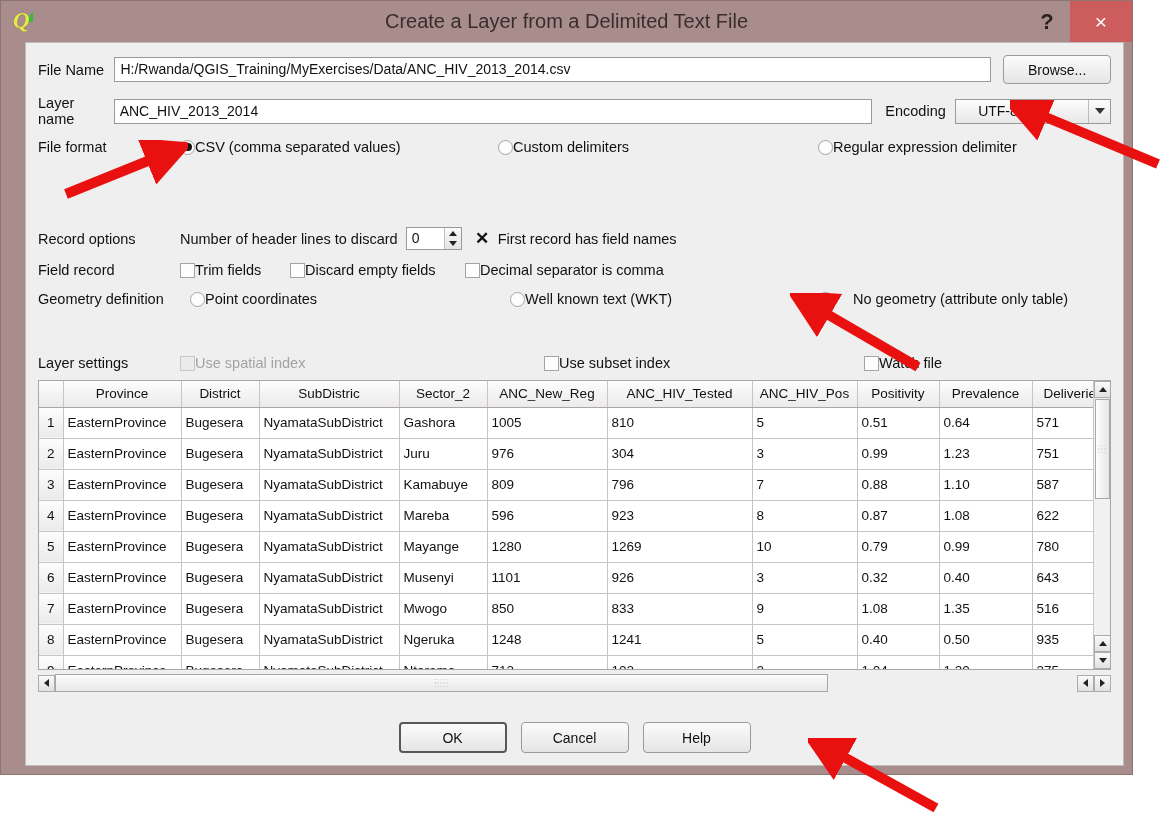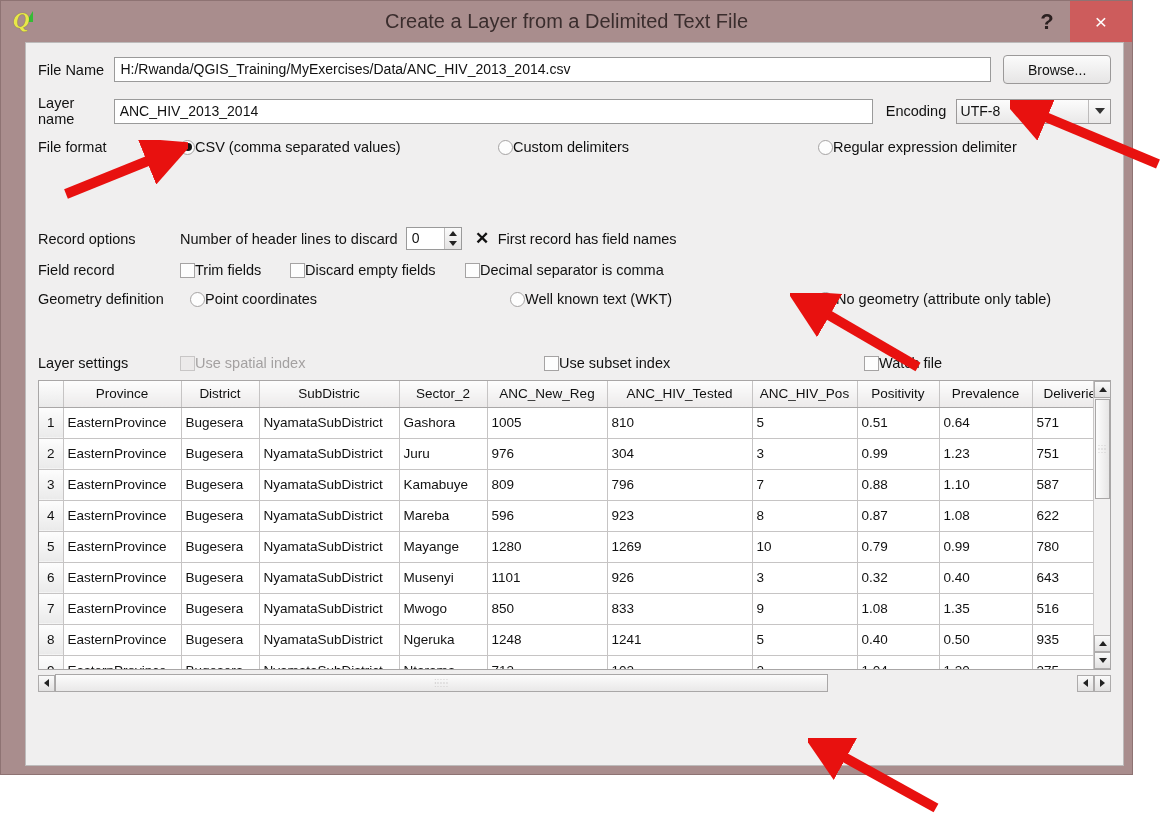--- a/index.html
+++ b/index.html
@@ -92,21 +92,21 @@
     font-size: 14px; color: #111;
     display: flex; align-items: center; justify-content: center;
     cursor: pointer;
   }
   .combo {
     background: linear-gradient(180deg,#fcfcfc 0%, #e9e8e8 100%);
     border: 1px solid #9b9999;
     height: 25px;
     display: flex; align-items: center;
     font-size: 14px; color: #111;
-    padding-left: 4px;
+    padding-left: 22px;
     cursor: pointer;
   }
   .combo .arrow {
     margin-left: auto; width: 22px; height: 100%;
     display: flex; align-items: center; justify-content: center;
     border-left: 1px solid #bdbbbb;
   }
   .caret-d {
     width: 0; height: 0;
     border-left: 5px solid transparent;
@@ -315,21 +315,21 @@
     <div class="row" style="margin-top:13px;">
       <div class="lbl" style="width:152px;">Geometry definition</div>
       <div class="opt" style="width:320px;">
         <span class="radio"></span>
         <span>Point coordinates</span>
       </div>
       <div class="opt" style="width:308px;">
         <span class="radio"></span>
         <span>Well known text (WKT)</span>
       </div>
-      <div class="opt" style="gap:3px;">
+      <div class="opt" style="gap:20px;">
         <span class="radio checked"></span>
         <span>No geometry (attribute only table)</span>
       </div>
     </div>
 
     <div class="row" style="margin-top:48px;">
       <div class="lbl" style="width:142px;">Layer settings</div>
       <div class="opt dim" style="width:364px;">
         <span class="cbx disabled"></span>
         <span>Use spatial index</span>
@@ -520,20 +520,25 @@
       </div>
       <div style="flex:1 1 auto;"></div>
       <div class="sb-btn">
           <span class="caret-l"></span>
         </div>
       <div class="sb-btn">
           <span class="caret-r"></span>
         </div>
     </div>
 
+    <div id="footer">
+      <div class="btn focused">OK</div>
+      <div class="btn">Cancel</div>
+      <div class="btn">Help</div>
+    </div>
 
   </div>
 </div>
 
 <svg class="arrow-svg" style="left:1010px; top:100px;" width="154" height="70">
   <defs>
       <marker id="ah1" markerWidth="5" markerHeight="5" refX="2.5" refY="2.5" orient="auto">
     <polygon points="0,0 5,2.5 0,5" fill="#e8110f"></polygon>
       </marker>
     </defs>

